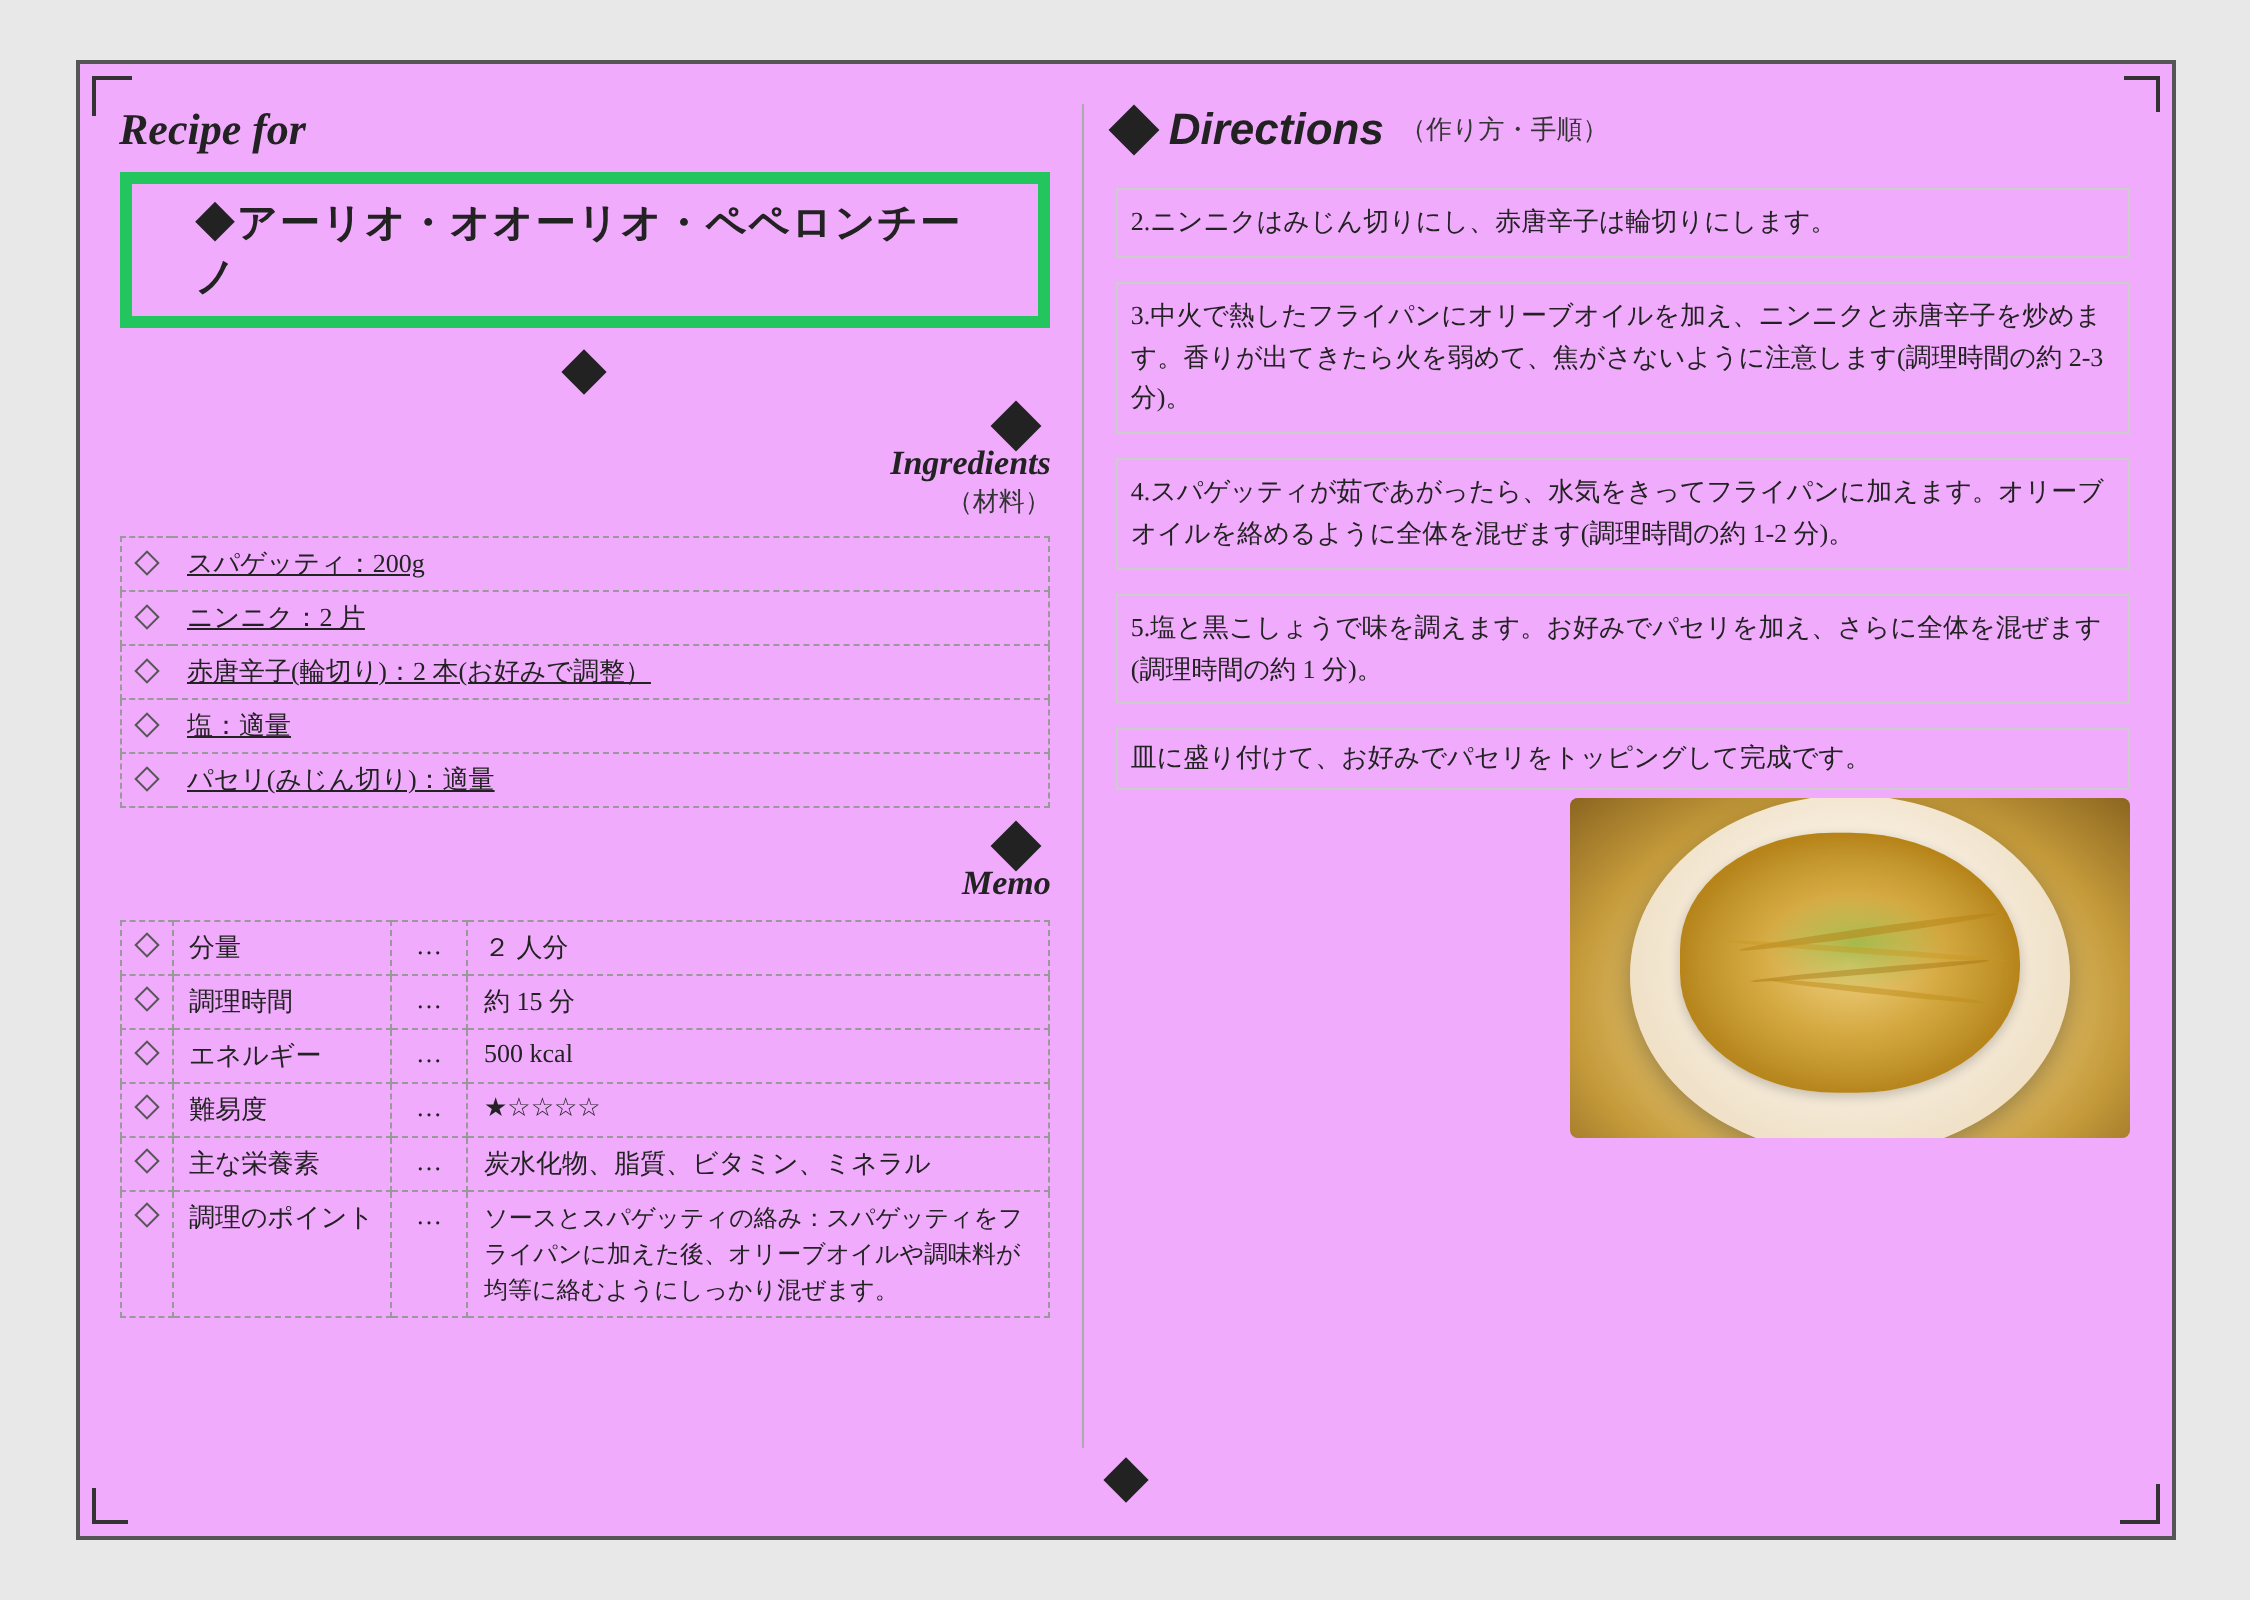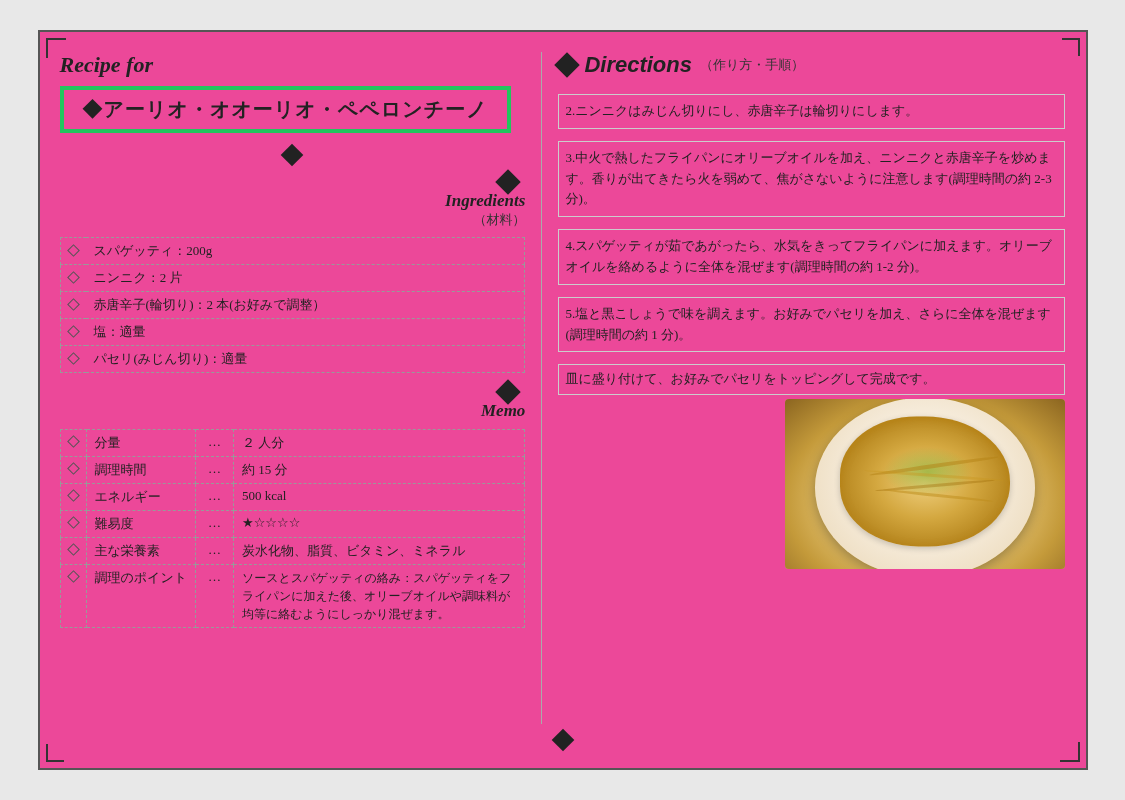--- a/index.html
+++ b/index.html
@@ -7,21 +7,21 @@
       background: #e8e8e8;
       display: flex;
       justify-content: center;
       align-items: center;
       min-height: 100vh;
       font-family: 'MS Mincho', 'Yu Mincho', serif;
     }
     .page {
       width: 1050px;
       min-height: 740px;
-      background: #ec4899;
+      background: #f0abfc;
       border: 2px solid #555;
       padding: 20px;
       position: relative;
       display: flex;
       flex-direction: column;
     }
     
     .page::before, .page::after {
       content: '';
       position: absolute;
@@ -58,22 +58,22 @@
       gap: 8px;
     }
     .recipe-for-text {
       font-family: 'Times New Roman', serif;
       font-style: italic;
       font-size: 22px;
       font-weight: bold;
       color: #222;
     }
     .recipe-title-box {
-      border: 4px solid #22c55e;
-      padding: 6px 19px;
+      border: 6px solid #22c55e;
+      padding: 6px 32px;
       font-size: 20px;
       font-weight: bold;
       color: #222;
       letter-spacing: 1px;
     }
     .diamond-icon-lg {
       display: inline-block;
       width: 18px; height: 18px;
       background: #222;
       transform: rotate(45deg);
@@ -107,20 +107,21 @@
     .ingredients-table {
       width: 100%;
       border-collapse: collapse;
       margin-bottom: 8px;
       font-size: 13px;
     }
     .ingredients-table td {
       border: 1px dashed #999;
       padding: 4px 8px;
       color: #222;
+      text-decoration: underline;
     }
     .ingredients-table .icon-cell {
       width: 22px;
       text-align: center;
       color: #555;
       border-right: none;
     }
     .ingredients-table .text-cell {
       border-left: none;
     }

